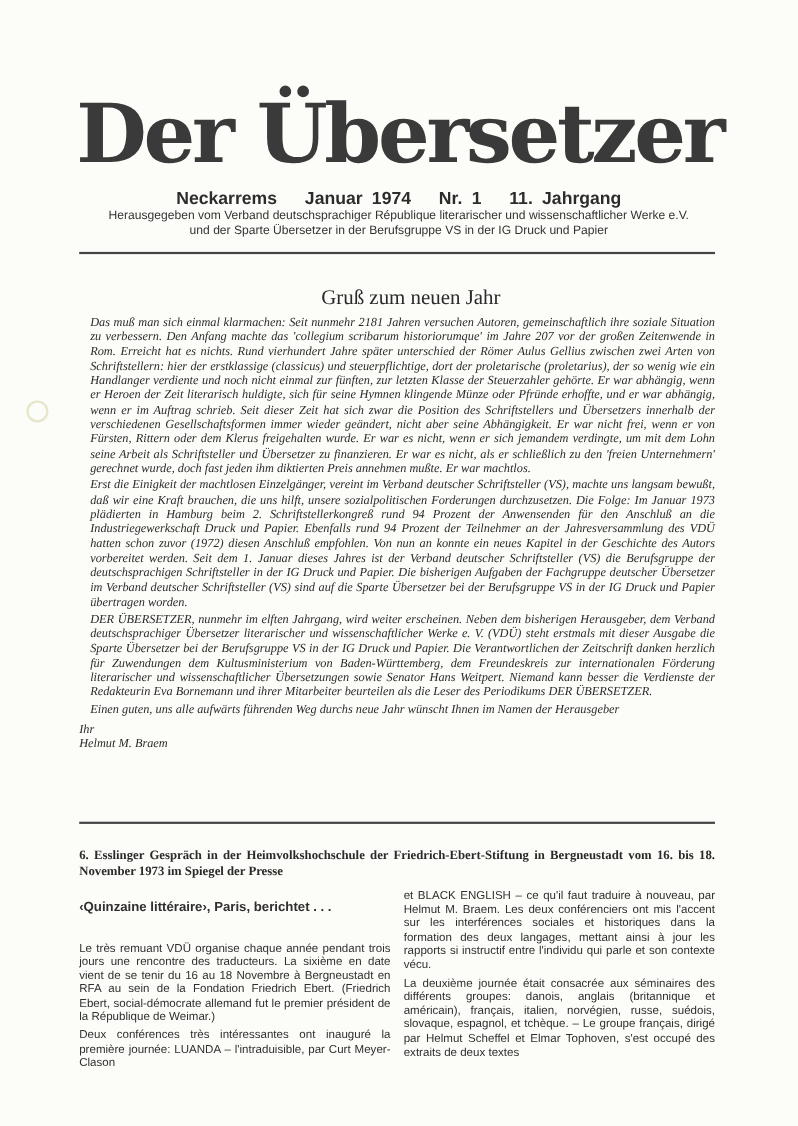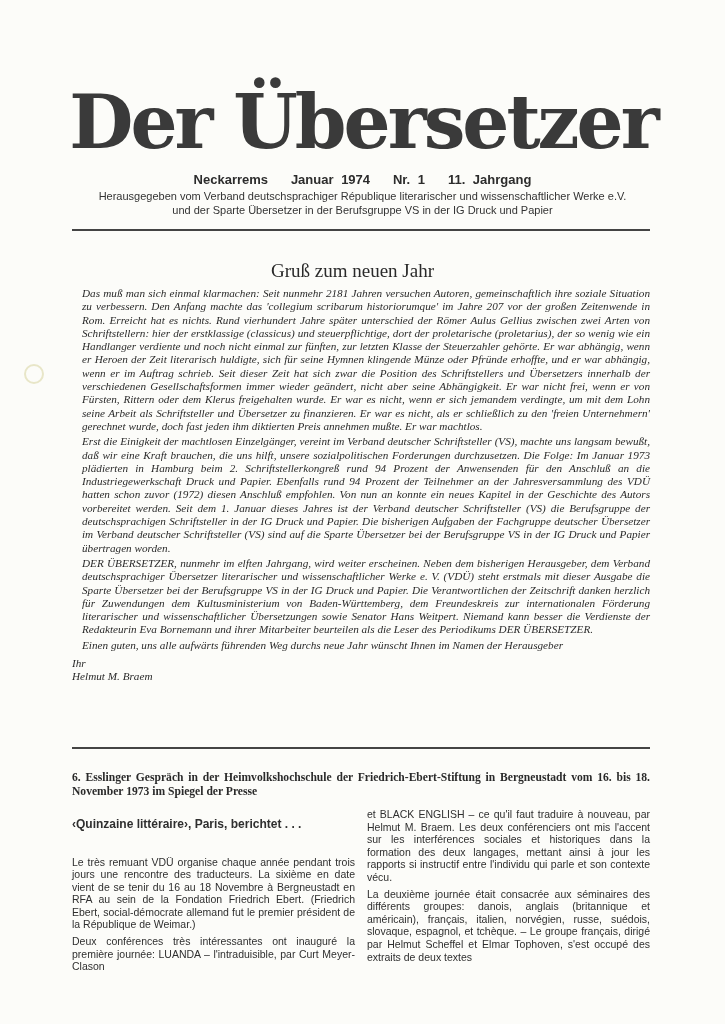--- a/index.html
+++ b/index.html
@@ -11,32 +11,32 @@
   }
   .page { position: absolute; left: 0; top: 0; width: 690px; height: 1024px; }
   .masthead {
     position: absolute; left: 68px; top: 82px; width: 590px;
     font-family: "DejaVu Serif", serif; font-weight: bold;
     font-size: 74px; line-height: 80px; letter-spacing: -3px;
     color: #3a3a3a; text-align: center; white-space: nowrap;
   }
   .issue-line {
     position: absolute; left: 60px; top: 172px; width: 605px; text-align: center;
-    font-family: "Liberation Sans", sans-serif; font-weight: bold; font-size: 13px;
+    font-family: "Liberation Sans", sans-serif; font-weight: bold; font-size: 16px;
     color: #2c2c2c; word-spacing: 4px;
   }
   .publisher {
     position: absolute; left: 60px; top: 189px; width: 605px; text-align: center;
     font-family: "Liberation Sans", sans-serif; font-size: 11px; line-height: 14px; color: #333;
   }
   .rule { position: absolute; left: 72px; width: 578px; height: 1.5px; background: #444; }
   .rule.r1 { top: 229px; }
   .rule.r2 { top: 747px; }
   .article-title {
-    position: absolute; left: 50px; top: 260px; width: 605px; text-align: center;
+    position: absolute; left: 71px; top: 260px; width: 605px; text-align: center;
     font-family: "Liberation Serif", serif; font-size: 19px; color: #2a2a2a;
   }
   .lead {
     position: absolute; left: 72px; top: 287px; width: 578px;
     font-family: "Liberation Serif", serif; font-style: italic;
     font-size: 11.2px; line-height: 13.3px; color: #2a2a2a;
     text-align: justify; hyphens: manual;
   }
   .lead p { margin: 0 0 2px 10px; }
   .sign-row {

